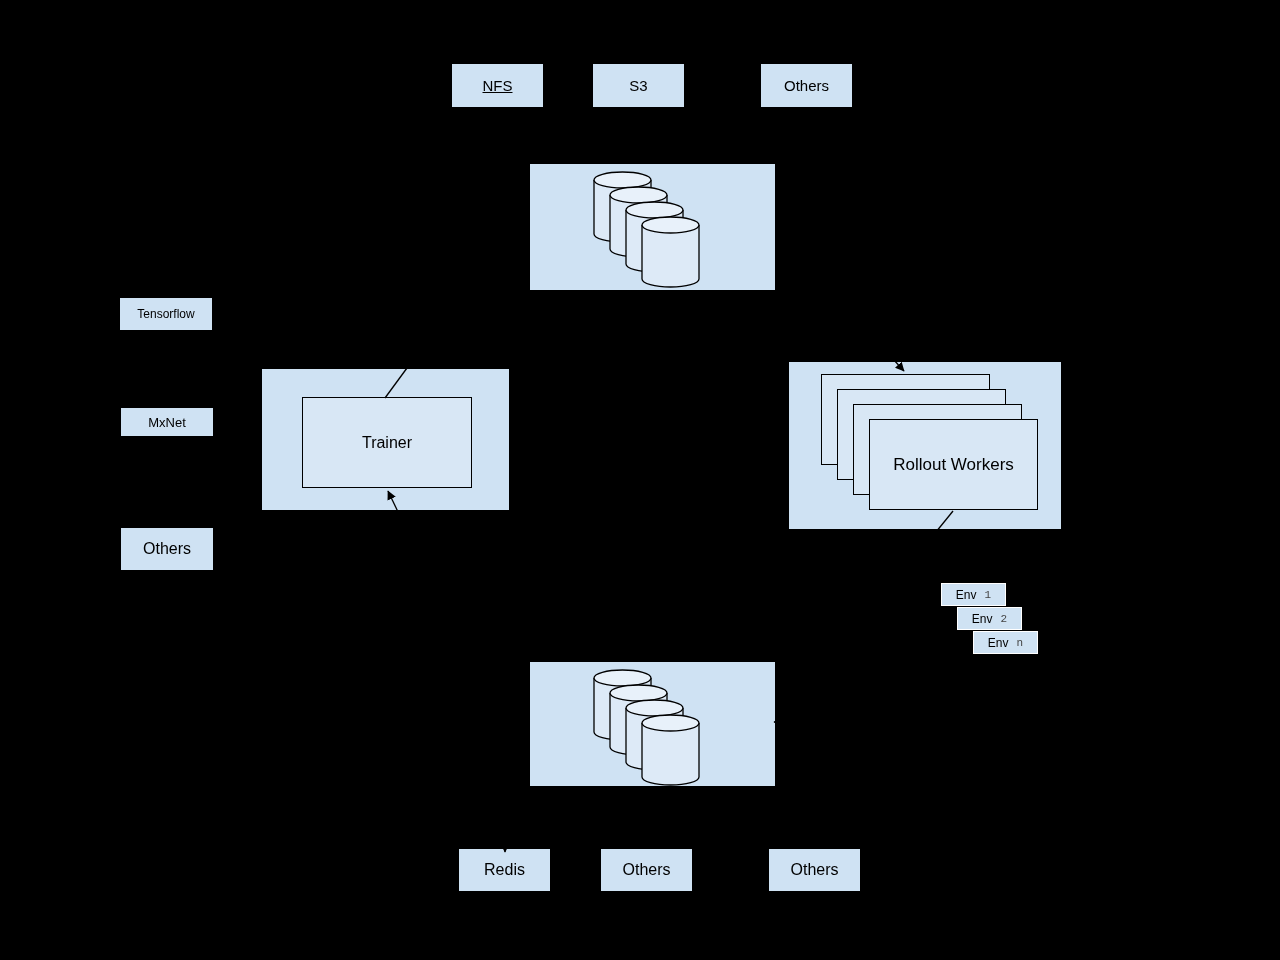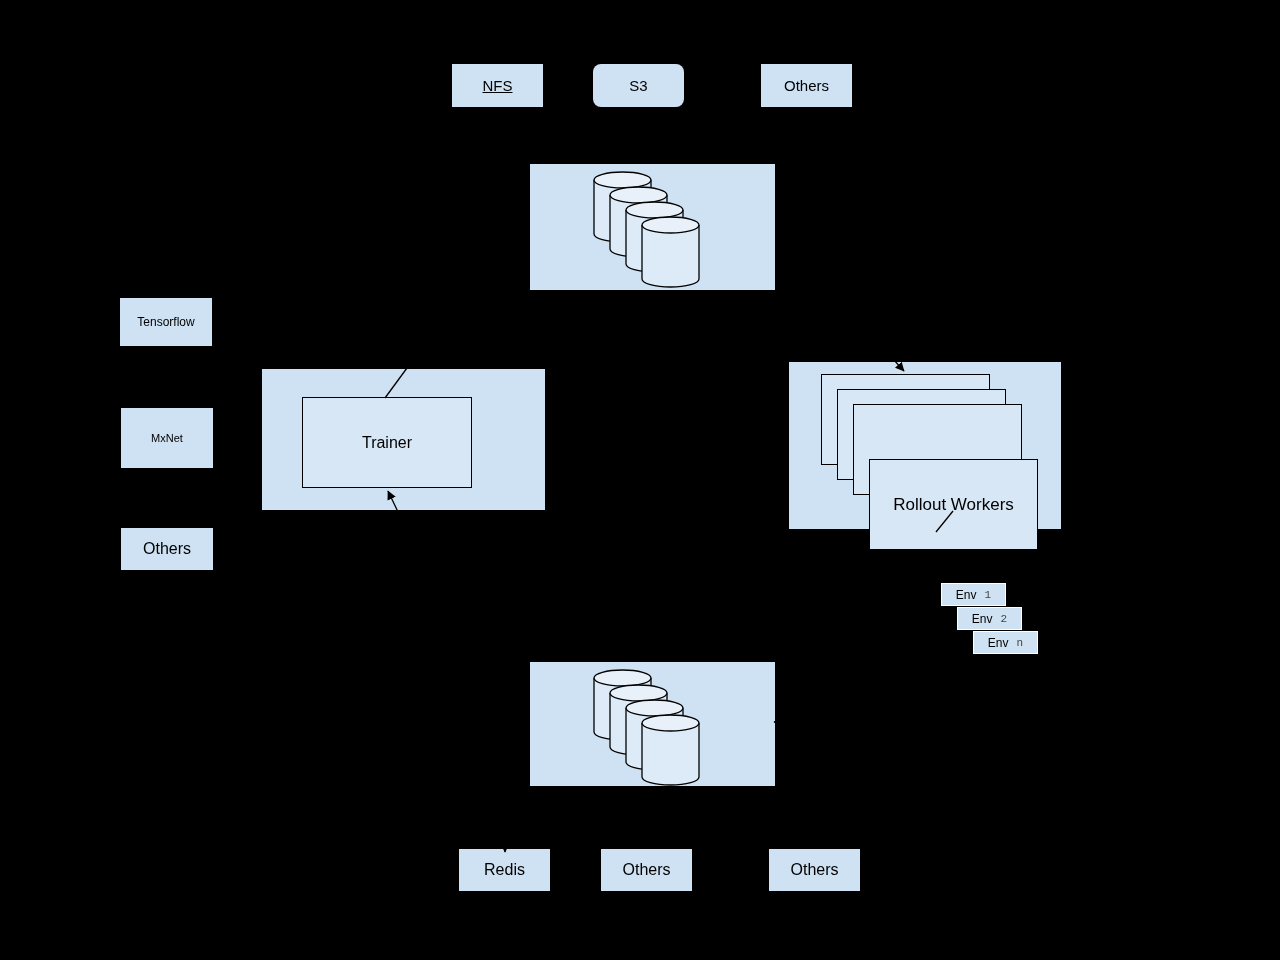--- a/index.html
+++ b/index.html
@@ -18,48 +18,48 @@
     position:relative;width:1280px;height:960px;background:var(--background);
     font-family:"Liberation Sans",sans-serif;color:var(--text);overflow:hidden;
   }
   .node{
     position:absolute;display:flex;align-items:center;justify-content:center;
     background:var(--box-fill);box-sizing:border-box;
   }
   .lbl{white-space:nowrap;}
   
   .nfs{left:452px;top:64px;width:91px;height:43px;font-size:15px;text-decoration:underline;}
-  .s3{left:593px;top:64px;width:91px;height:43px;font-size:15px;border-radius:8px;}
+  .s3{left:593px;top:64px;width:91px;height:43px;font-size:15px;}
   .others-top{left:761px;top:64px;width:91px;height:43px;font-size:15px;}
   
   .db-top{left:530px;top:164px;width:245px;height:126px;}
   .db-bottom{left:530px;top:662px;width:245px;height:124px;}
   .db svg{position:absolute;left:0;top:0;}
   
-  .tensorflow{left:120px;top:298px;width:92px;height:48px;font-size:12px;}
-  .mxnet{left:121px;top:408px;width:92px;height:60px;font-size:11px;}
+  .tensorflow{left:120px;top:298px;width:92px;height:32px;font-size:12px;}
+  .mxnet{left:121px;top:408px;width:92px;height:28px;font-size:13px;}
   .others-left{left:121px;top:528px;width:92px;height:42px;font-size:16px;}
   
-  .trainer-outer{left:262px;top:369px;width:283px;height:141px;}
+  .trainer-outer{left:262px;top:369px;width:247px;height:141px;}
   .trainer-inner{
     position:absolute;left:40px;top:28px;width:170px;height:91px;
     background:var(--inner-fill);border:1.3px solid var(--line);box-sizing:border-box;
     display:flex;align-items:center;justify-content:center;font-size:16px;
   }
   
   .rollout-outer{left:789px;top:362px;width:272px;height:167px;}
   .panel{
     position:absolute;width:169px;height:91px;background:var(--inner-fill);
     border:1.3px solid var(--line);box-sizing:border-box;
     display:flex;align-items:center;justify-content:center;font-size:17px;
   }
   .panel.p1{left:32px;top:12px;}
   .panel.p2{left:48px;top:27px;}
   .panel.p3{left:64px;top:42px;}
-  .panel.p4{left:80px;top:57px;margin-top:40px;}
+  .panel.p4{left:80px;top:57px;}
   
   .env{
     width:65px;height:23px;font-size:12px;border:1px solid var(--env-border);
     display:flex;align-items:center;justify-content:center;gap:8px;
   }
   .env .idx{font-family:"Liberation Mono",monospace;font-size:11px;color:var(--env-index-color);}
   .env1{left:941px;top:583px;}
   .env2{left:957px;top:607px;}
   .envn{left:973px;top:631px;}
   

